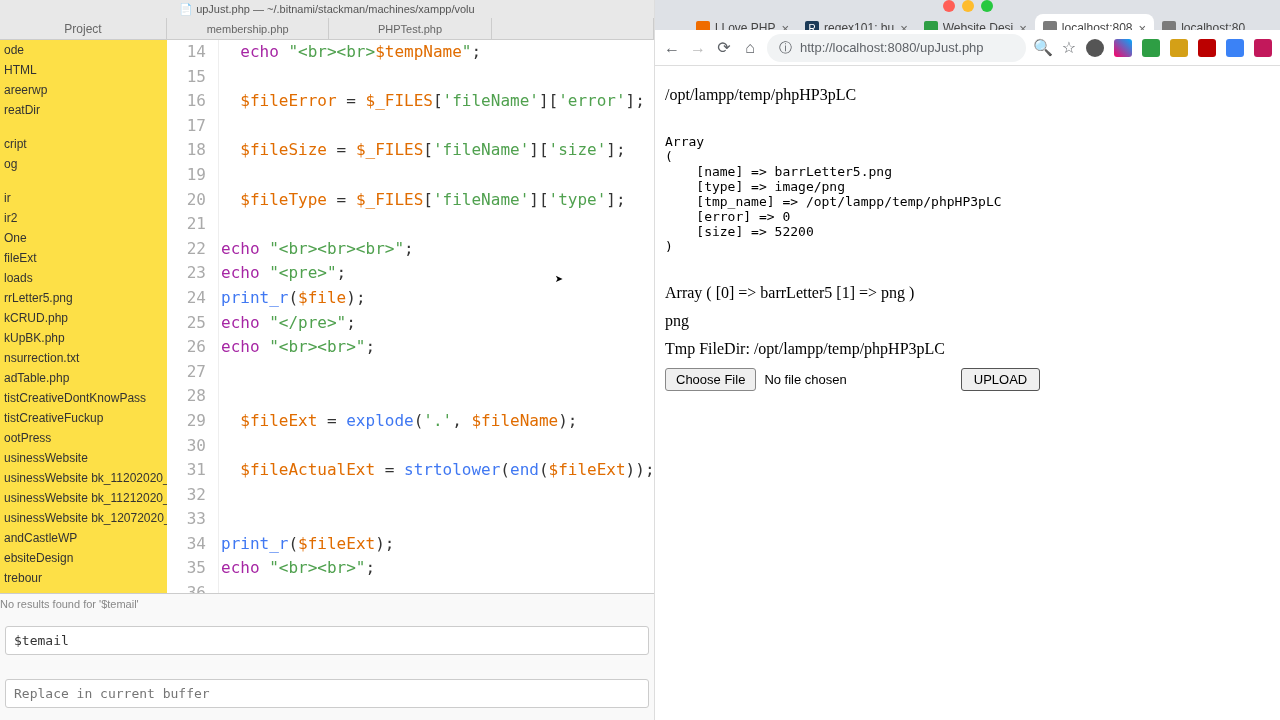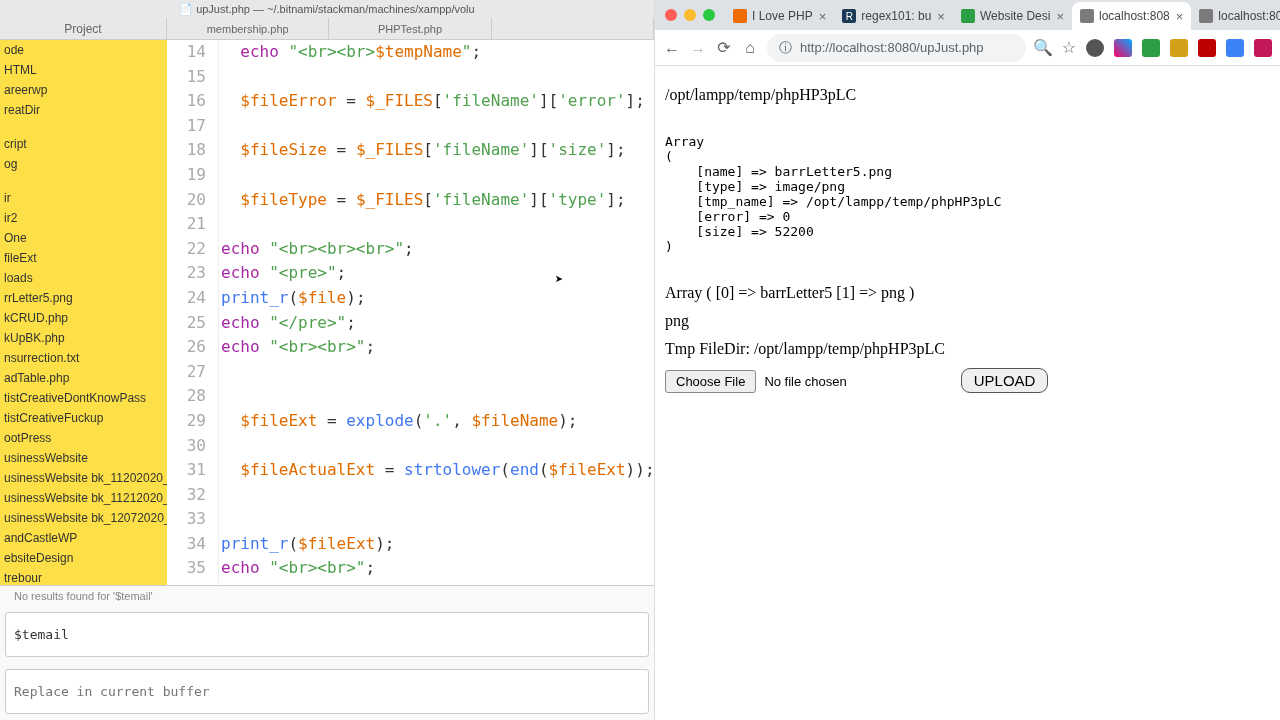--- a/index.html
+++ b/index.html
@@ -19,47 +19,47 @@
 .gutter div { height: 24.6px; }
 .code { flex: 1; background: #fff; white-space: pre; color: #333; padding-left: 2px; overflow: hidden; }
 .code-line { height: 24.6px; }
 .kw { color: #a626a4; }
 .var { color: #e06c00; }
 .glob { color: #e06c00; }
 .str { color: #50a14f; }
 .func { color: #4078f2; }
 .cursor-ptr { position: absolute; left: 388px; top: 227px; font-size: 14px; color: #000; pointer-events:none; }
 .search-panel { border-top: 1px solid #ccc; background: #f9f9f9; }
-.search-msg { font-size: 11px; color: #888; padding: 4px 14px; }
-.search-inp { width: calc(100% - 10px); margin: 6px 5px; padding: 14px 8px; font-family: monospace; font-size: 13px; border: 1px solid #ccc; border-radius: 3px; background: #fff; color: #333; }
+.search-msg { font-size: 11px; color: #888; padding: 4px 0; }
+.search-inp { width: calc(100% - 10px); margin: 12px 5px; padding: 6px 8px; font-family: monospace; font-size: 13px; border: 1px solid #ccc; border-radius: 3px; background: #fff; color: #333; }
 .search-inp.ph { color: #aaa; }
 
 
 .browser-window { position: absolute; left: 654px; top: 0; width: 626px; height: 720px; background: #fff; display: flex; flex-direction: column; border-left: 1px solid #ddd; }
-.browser-tabbar { height: 30px; background: #dee1e6; display: flex; align-items: center; padding-left: 6px; }
+.browser-tabbar { height: 30px; background: #dee1e6; display: flex; align-items: center; padding-left: 6px; flex-direction: column; }
 .traffic { display: flex; gap: 7px; margin-right: 10px; margin-left:4px; }
 .traffic span { width: 12px; height: 12px; border-radius: 50%; display: inline-block; }
 .tl-close{background:#ff5f57;} .tl-min{background:#febc2e;} .tl-max{background:#28c840;}
 .tab { display: flex; align-items: center; background: #fff; border-radius: 8px 8px 0 0; height: 28px; margin-top:2px; padding: 0 8px; font-size: 12px; color: #444; max-width: 120px; margin-right: 0px; }
 .tab.inactive { background: transparent; }
 .tab-fav { width: 14px; height: 14px; margin-right: 5px; display:inline-flex; align-items:center; justify-content:center; font-size:10px; }
 .tab-title { white-space: nowrap; overflow: hidden; text-overflow: clip; flex:1; }
 .tab-close { margin-left: 6px; color: #666; font-size: 13px; cursor:pointer; }
 .browser-toolbar { height: 36px; background: #fff; border-bottom: 1px solid #ddd; display: flex; align-items: center; padding: 0 8px; gap: 8px; }
 .nav-btn { width: 18px; height: 18px; color: #5f6368; display:flex; align-items:center; justify-content:center; cursor:pointer; }
 .nav-btn.disabled { color: #bbb; }
 .addr { flex: 1; background: #f1f3f4; border-radius: 14px; height: 28px; display: flex; align-items: center; padding: 0 12px; font-size: 13px; color: #5f6368; }
 .ext-icons { display: flex; gap: 10px; }
 .ext-ic { width: 18px; height: 18px; border-radius:3px; }
 .page { flex: 1; padding: 10px 10px; font-family: "Times New Roman", serif; font-size: 16px; color: #000; overflow:auto; }
 .page p { margin: 10px 0; }
 .page pre { font-family: monospace; font-size: 13px; white-space: pre; margin: 8px 0; }
 .file-choose { display: inline-block; border: 1px solid #888; background: #efefef; padding: 3px 10px; font-size: 13px; font-family: Arial,sans-serif; border-radius:3px; cursor:pointer; }
 .file-label { font-size: 13px; font-family: Arial,sans-serif; margin-left:4px; }
-.upload-btn { display:inline-block; border: 1px solid #555; padding: 3px 12px; font-size: 15px; font-family: Arial,sans-serif; margin-left: 110px; background:#efefef; border-radius:9px; cursor:pointer; }
+.upload-btn { display:inline-block; border: 1px solid #555; padding: 3px 12px; font-size: 13px; font-family: Arial,sans-serif; margin-left: 110px; background:#efefef; border-radius:3px; cursor:pointer; }
 </style>
 </head>
 <body>
 
 <div class="editor-window">
   <div class="editor-titlebar">
     <span>📄</span>
     <span>upJust.php — ~/.bitnami/stackman/machines/xampp/volu</span>
   </div>
   <div class="editor-tabs-row">

